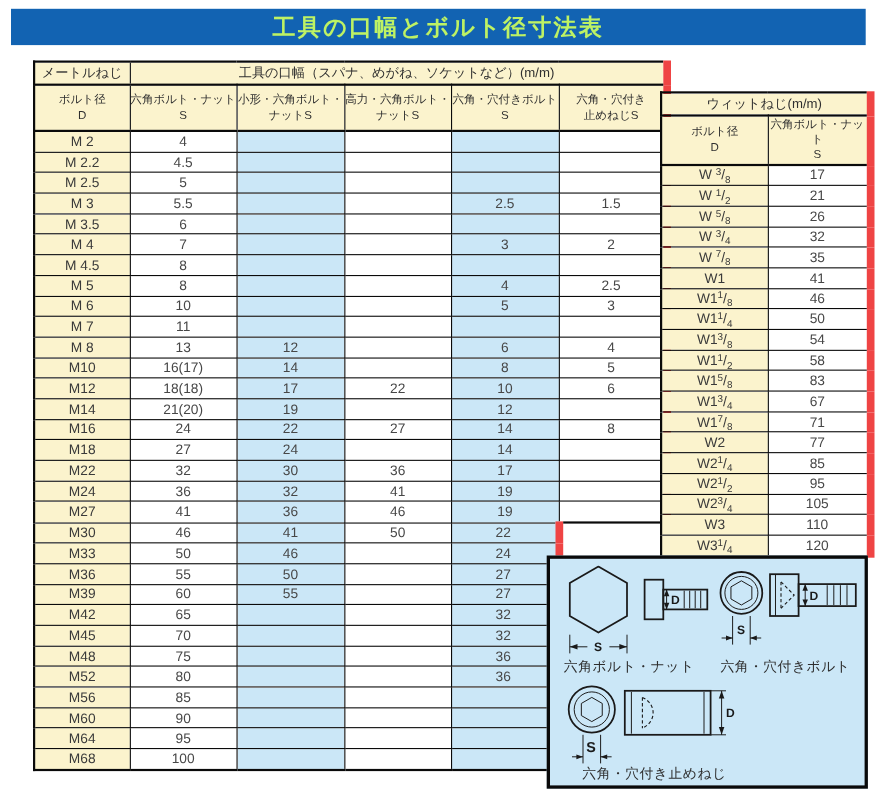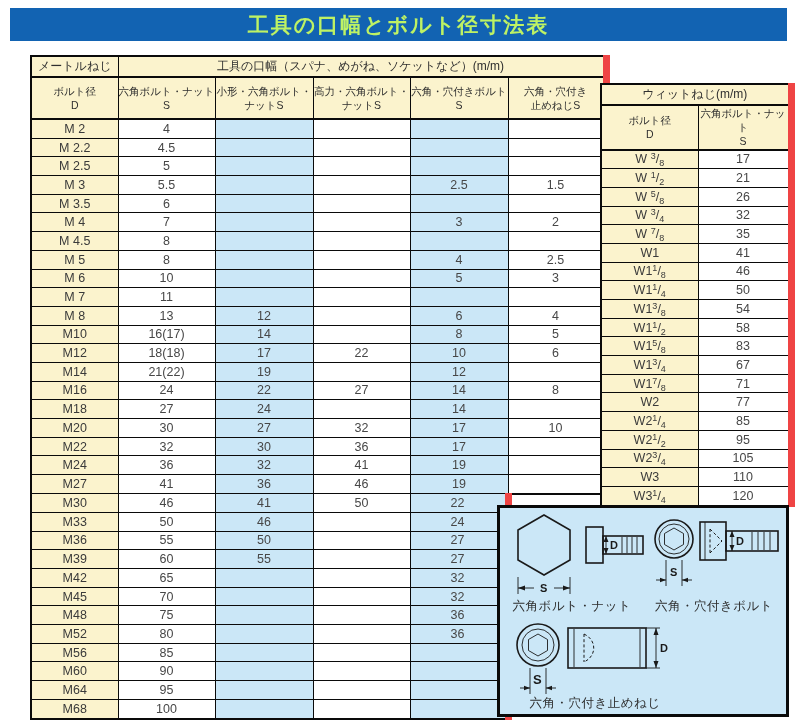--- a/index.html
+++ b/index.html
@@ -201,49 +201,41 @@
       <tr>
         <td class="lbl bl">M12</td>
         <td>18(18)</td>
         <td class="blue">17</td>
         <td>22</td>
         <td class="blue">10</td>
         <td class="br">6</td>
       </tr>
       <tr>
         <td class="lbl bl">M14</td>
-        <td>21(22)</td>
+        <td>21(20)</td>
         <td class="blue">19</td>
         <td></td>
         <td class="blue">12</td>
         <td class="br"></td>
       </tr>
       <tr>
         <td class="lbl bl">M16</td>
         <td>24</td>
         <td class="blue">22</td>
         <td>27</td>
         <td class="blue">14</td>
         <td class="br">8</td>
       </tr>
       <tr>
         <td class="lbl bl">M18</td>
         <td>27</td>
         <td class="blue">24</td>
         <td></td>
         <td class="blue">14</td>
         <td class="br"></td>
-      </tr>
-      <tr>
-        <td class="lbl bl">M20</td>
-        <td>30</td>
-        <td class="blue">27</td>
-        <td>32</td>
-        <td class="blue">17</td>
-        <td class="br">10</td>
       </tr>
       <tr>
         <td class="lbl bl">M22</td>
         <td>32</td>
         <td class="blue">30</td>
         <td>36</td>
         <td class="blue">17</td>
         <td class="br"></td>
       </tr>
       <tr>

